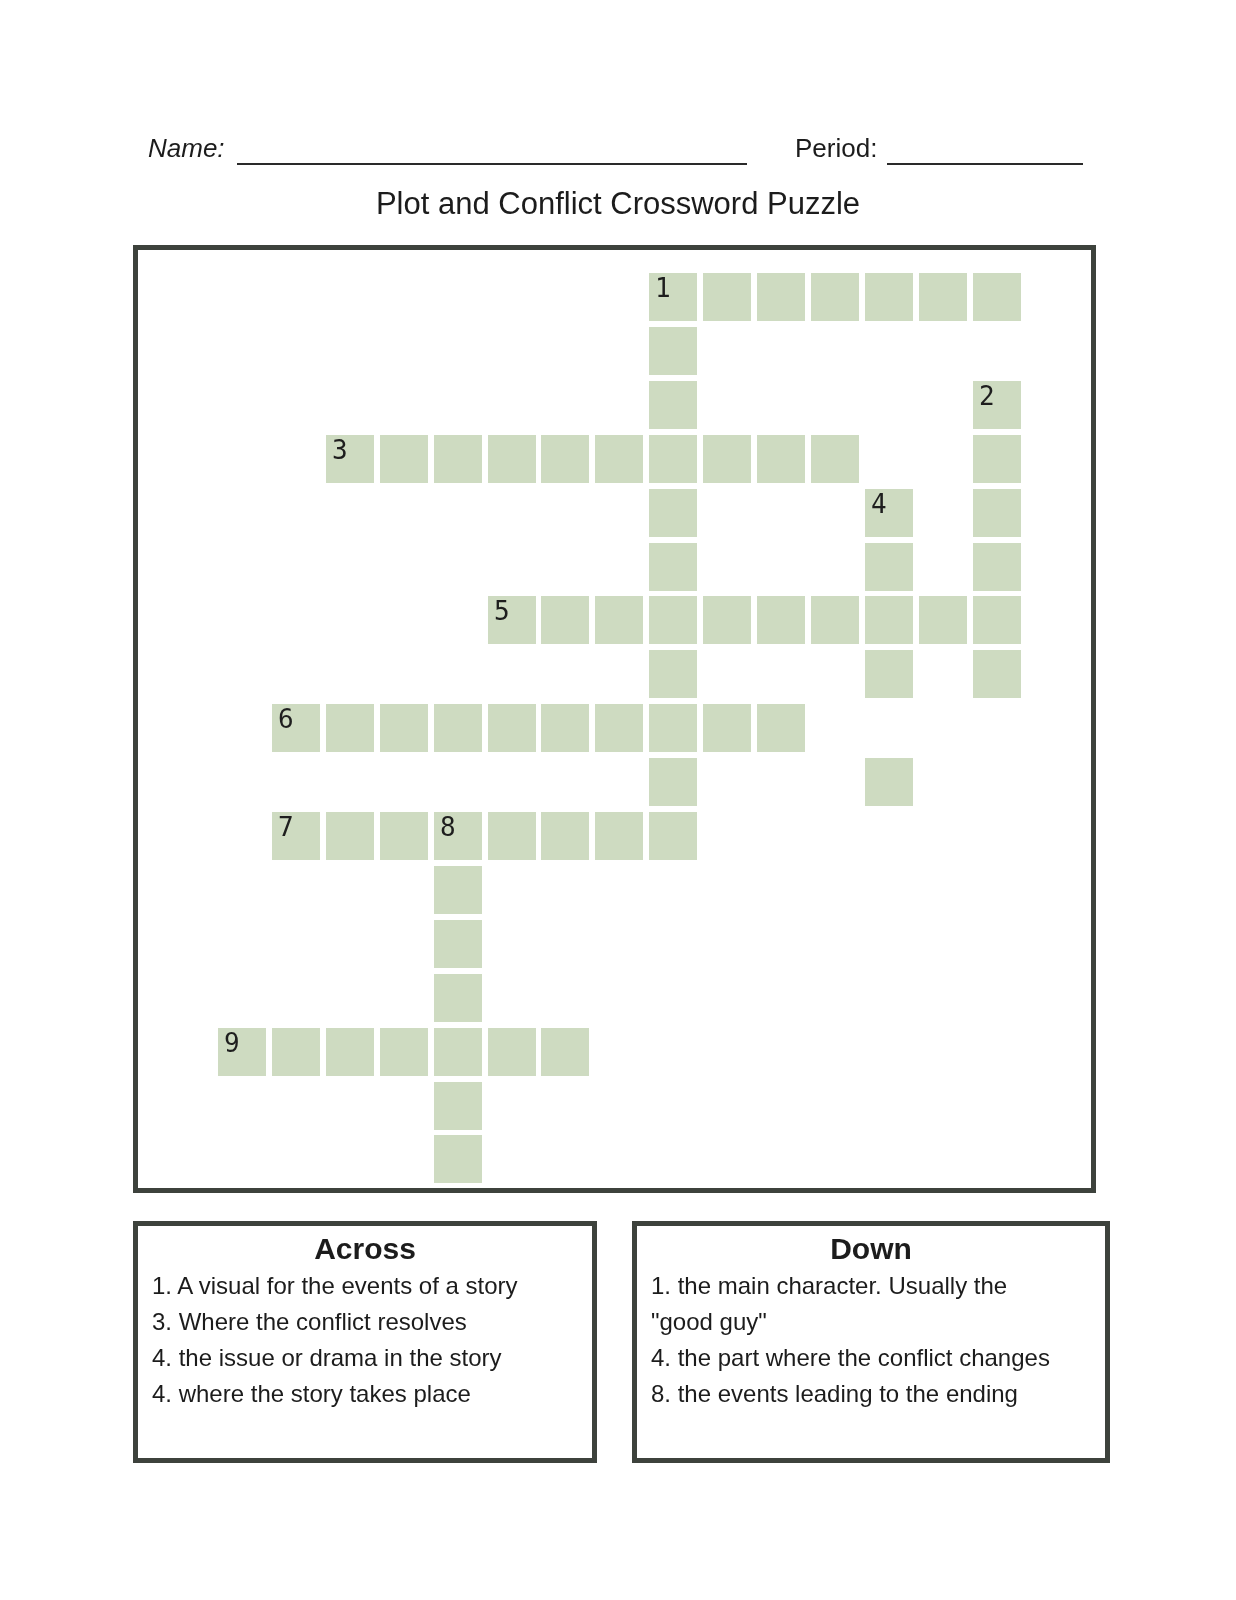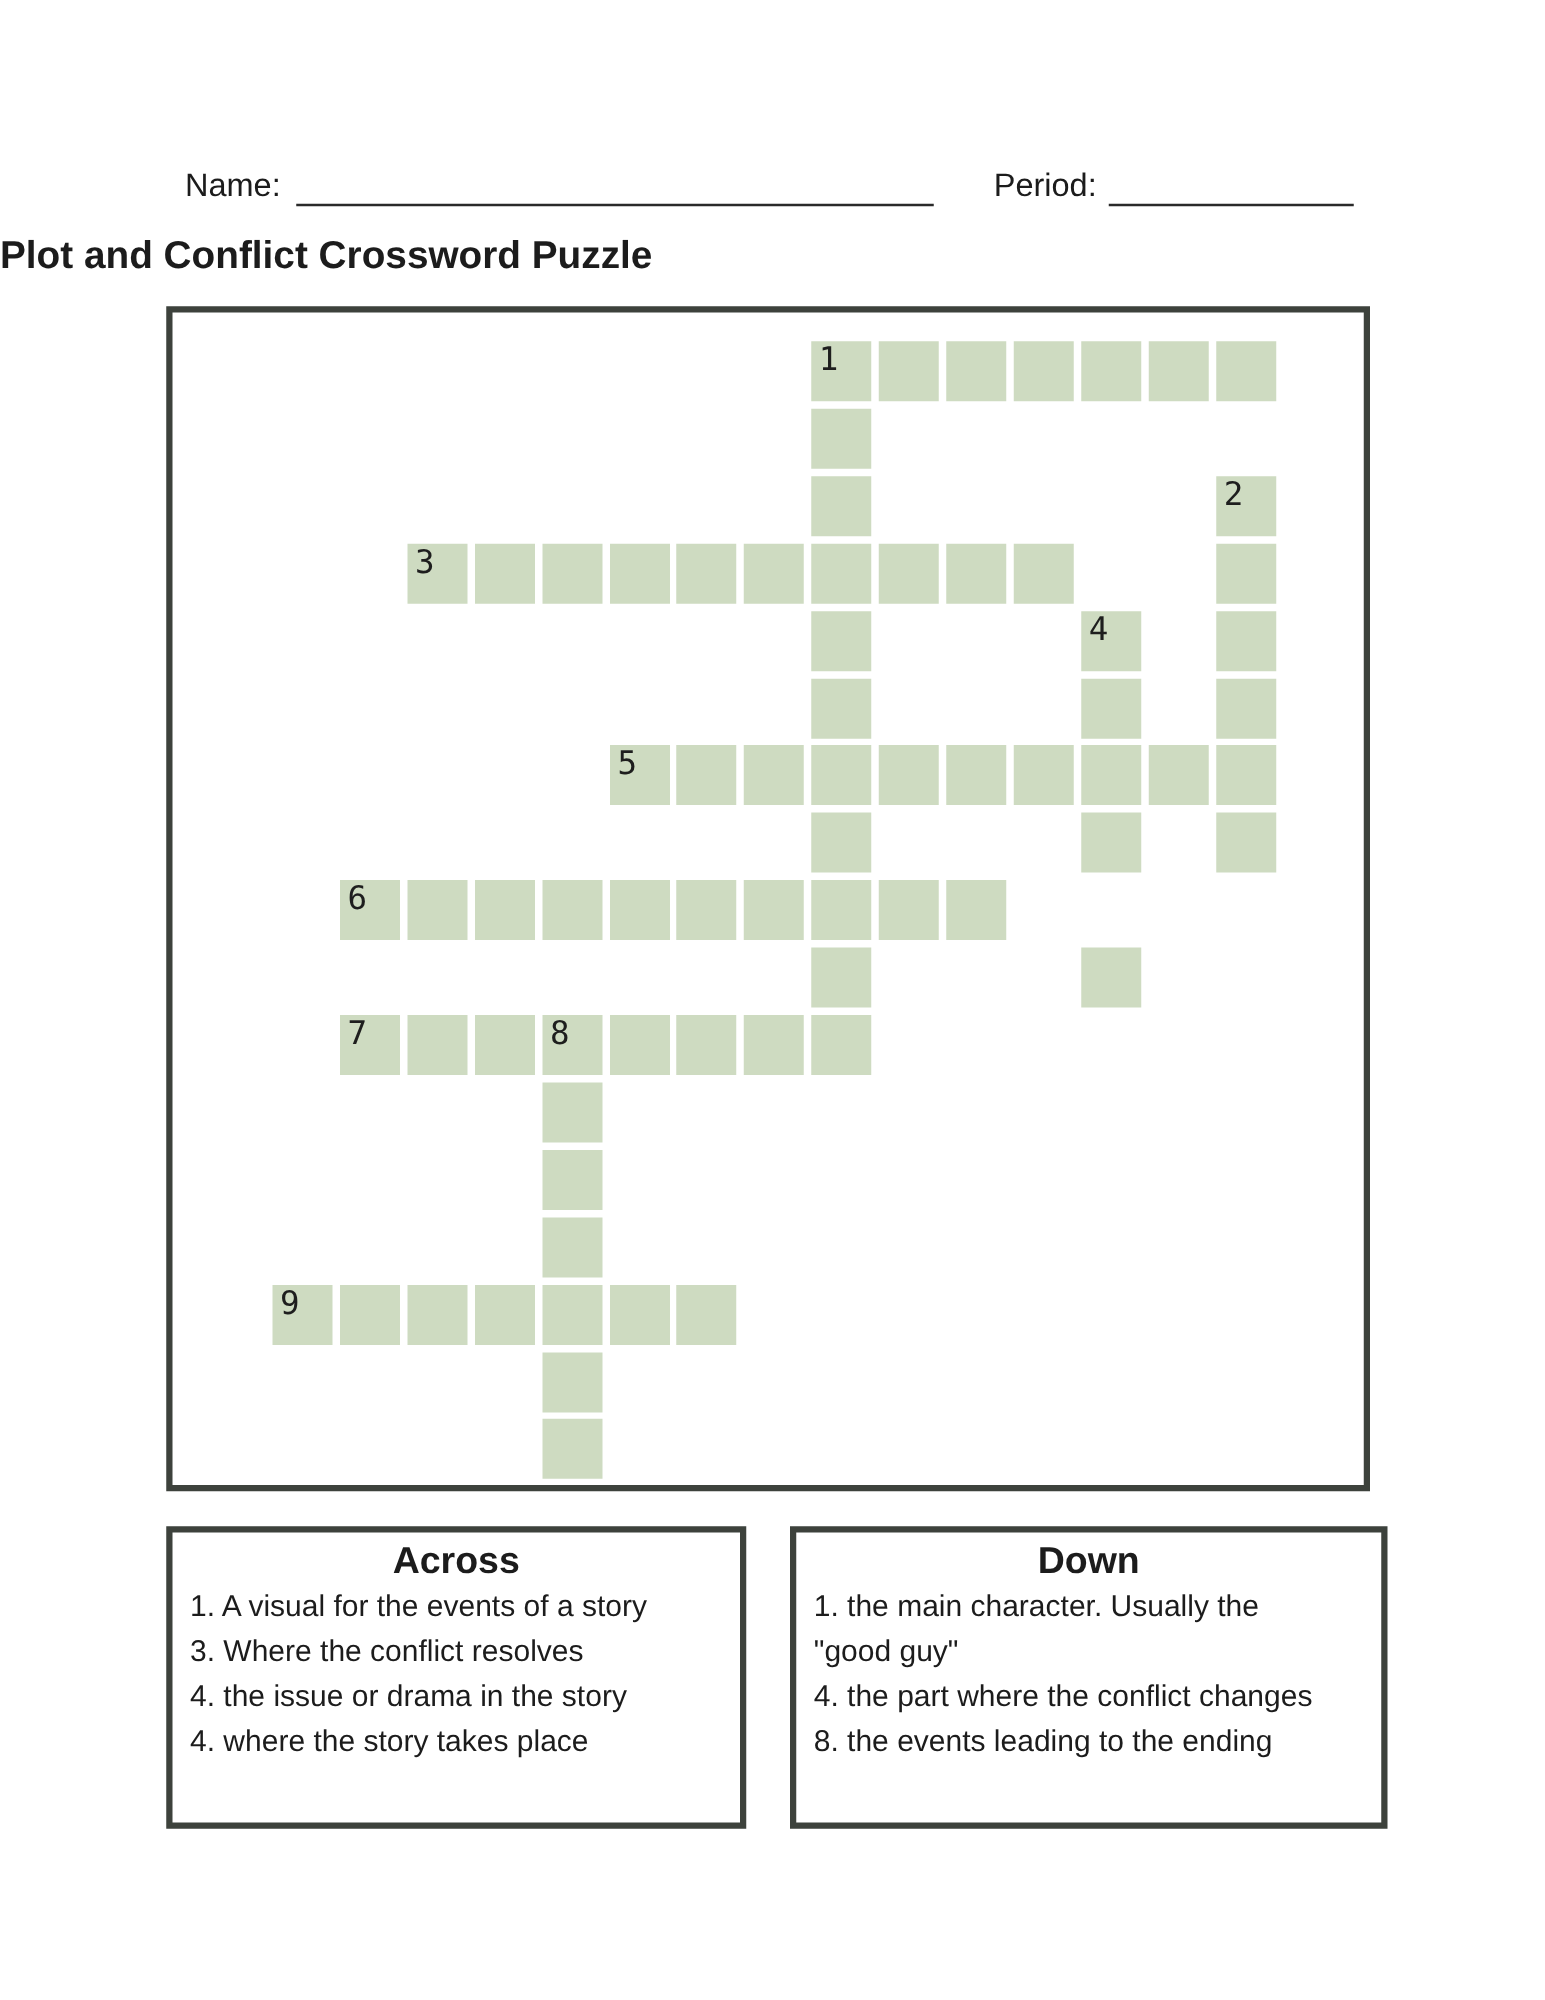--- a/index.html
+++ b/index.html
@@ -1,28 +1,28 @@
 <!DOCTYPE html>
 <html style="--cell-fill: #cedbc1; --box-border: #3d423c;"><head>
 <meta charset="utf-8">
 <style>
   html,body { margin:0; padding:0; background:#ffffff; }
   .page {
     position:relative; width:1236px; height:1600px; background:#ffffff;
     font-family:"Liberation Sans", sans-serif; color:#1c1c1c; overflow:hidden;
   }
   .hdr-label { position:absolute; font-size:26px; line-height:30px; }
-  #name-label   { left:148px; top:133px; }
+  #name-label   { left:148px; top:133px;font-style:italic; }
   #period-label { left:795px; top:133px; }
   .write-line { position:absolute; height:0; border-bottom:2px solid #2a2a2a; }
   #name-line   { left:237px; top:163px; width:510px; }
   #period-line { left:887px; top:163px; width:196px; }
   .title {
     position:absolute; left:0; right:0; top:186px; margin:0;
-    text-align:left; font-size:31px; font-weight:bold; letter-spacing:0;
+    text-align:center; font-size:31px; font-weight:normal; letter-spacing:0;
   }
   .grid-box {
     position:absolute; left:133px; top:245px; width:963px; height:948px;
     border:5px solid var(--box-border,#3d423c); box-sizing:border-box; background:#ffffff;
   }
   .cell {
     position:absolute; width:48px; height:48px;
     background:var(--cell-fill,#cedbc1);
   }
   .cell .num {

